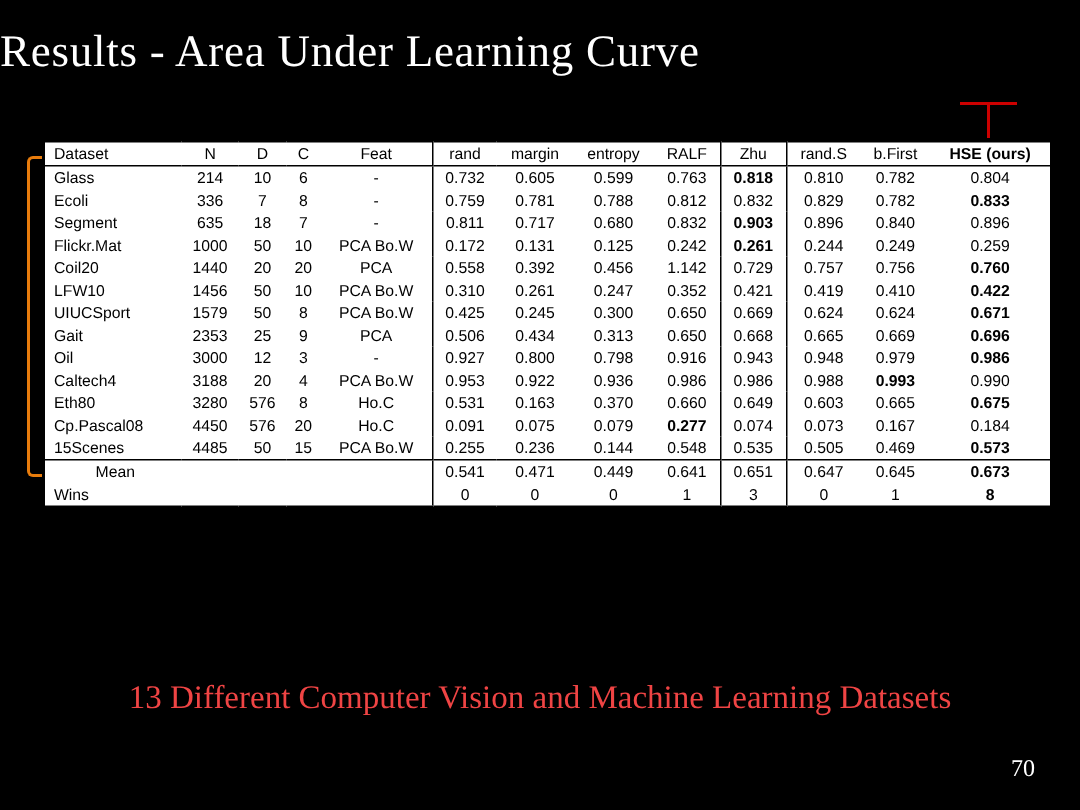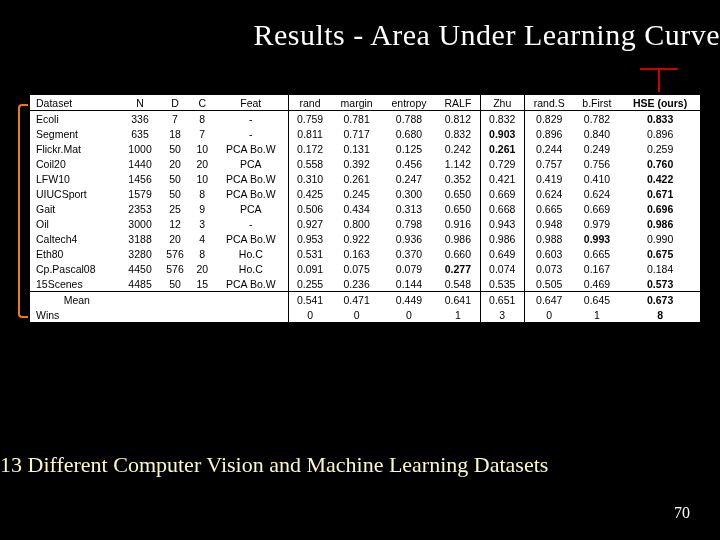--- a/index.html
+++ b/index.html
@@ -1,18 +1,18 @@
 <!DOCTYPE html>
 <html><head>
 <meta charset="utf-8">
 <style>
   * { margin:0; padding:0; box-sizing:border-box; }
   body { width:720px; height:540px; background:#000; font-family:"Times New Roman", serif; position:relative; overflow:hidden; }
-  .title { color:#fff; font-size:30px; text-align:right; margin-top:18px; letter-spacing:0.5px; }
-  .subtitle { color:#fef9c3; font-size:22px; text-align:left; position:absolute; bottom:60px; left:0; right:0; line-height:1.3; }
+  .title { color:#fff; font-size:30px; text-align:left; margin-top:18px; letter-spacing:0.5px; }
+  .subtitle { color:#ef4444; font-size:22px; text-align:center; position:absolute; bottom:60px; left:0; right:0; line-height:1.3; }
   .slidenum { position:absolute; bottom:18px; right:30px; color:#fff; font-size:16px; }
   .table-wrap { position:absolute; top:94px; left:30px; right:20px; background:#fff; }
   table { border-collapse:collapse; width:100%; font-family:Arial,Helvetica,sans-serif; font-size:10.5px; color:#000; }
   th, td { text-align:center; padding:1.5px 3px; white-space:nowrap; }
   th { font-weight:normal;margin-top:44px; }
   td:first-child, th:first-child { text-align:left; padding-left:6px; }
   tr.hdr { border-top:1px solid #000; border-bottom:1px solid #000; }
   tr.mean-sep td { border-top:1px solid #000;text-align:center; }
   tr.wins-sep td { border-bottom:1px solid #000; }
   td.bold, th.bold { font-weight:bold; }
@@ -45,20 +45,35 @@
           <th class="vsep-l">rand</th>
           <th>margin</th>
           <th>entropy</th>
           <th>RALF</th>
           <th class="vsep-l">Zhu</th>
           <th class="vsep-l">rand.S</th>
           <th>b.First</th>
           <th class="bold">HSE (ours)</th>
         </tr>
         <tr>
+          <td>Glass</td>
+          <td>214</td>
+          <td>10</td>
+          <td>6</td>
+          <td>-</td>
+          <td class="vsep-l">0.732</td>
+          <td>0.605</td>
+          <td>0.599</td>
+          <td>0.763</td>
+          <td class="vsep-l bold">0.818</td>
+          <td class="vsep-l">0.810</td>
+          <td>0.782</td>
+          <td>0.804</td>
+        </tr>
+        <tr>
           <td>Ecoli</td>
           <td>336</td>
           <td>7</td>
           <td>8</td>
           <td>-</td>
           <td class="vsep-l">0.759</td>
           <td>0.781</td>
           <td>0.788</td>
           <td>0.812</td>
           <td class="vsep-l">0.832</td>

